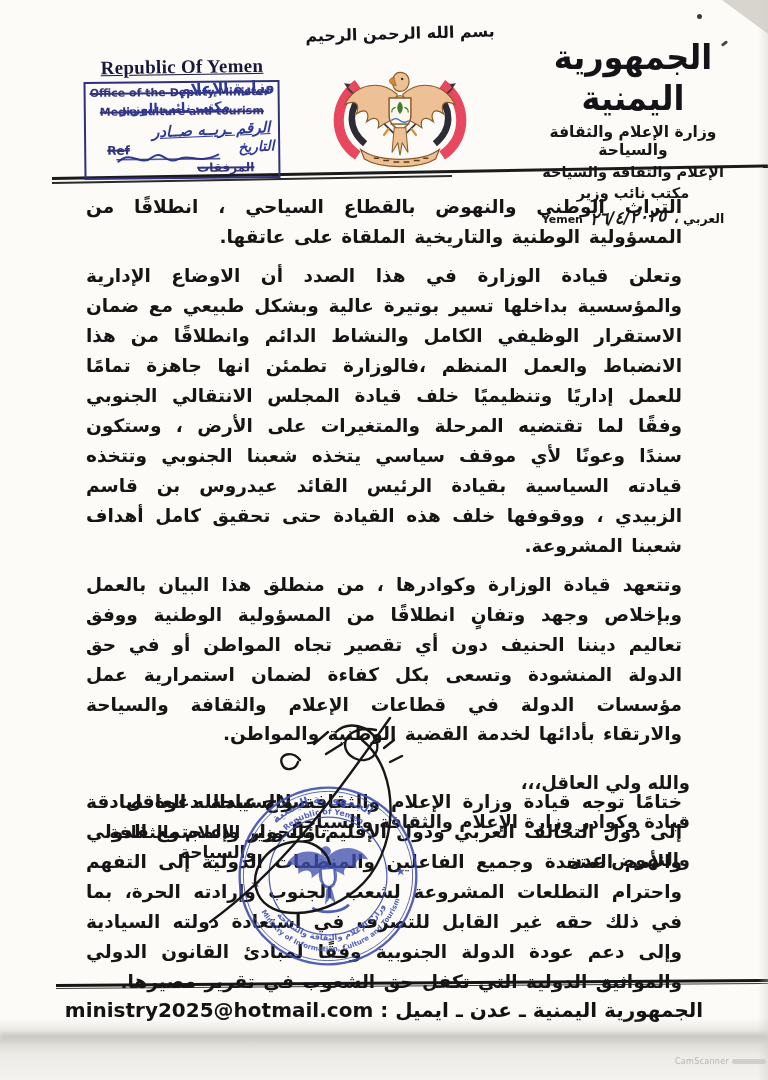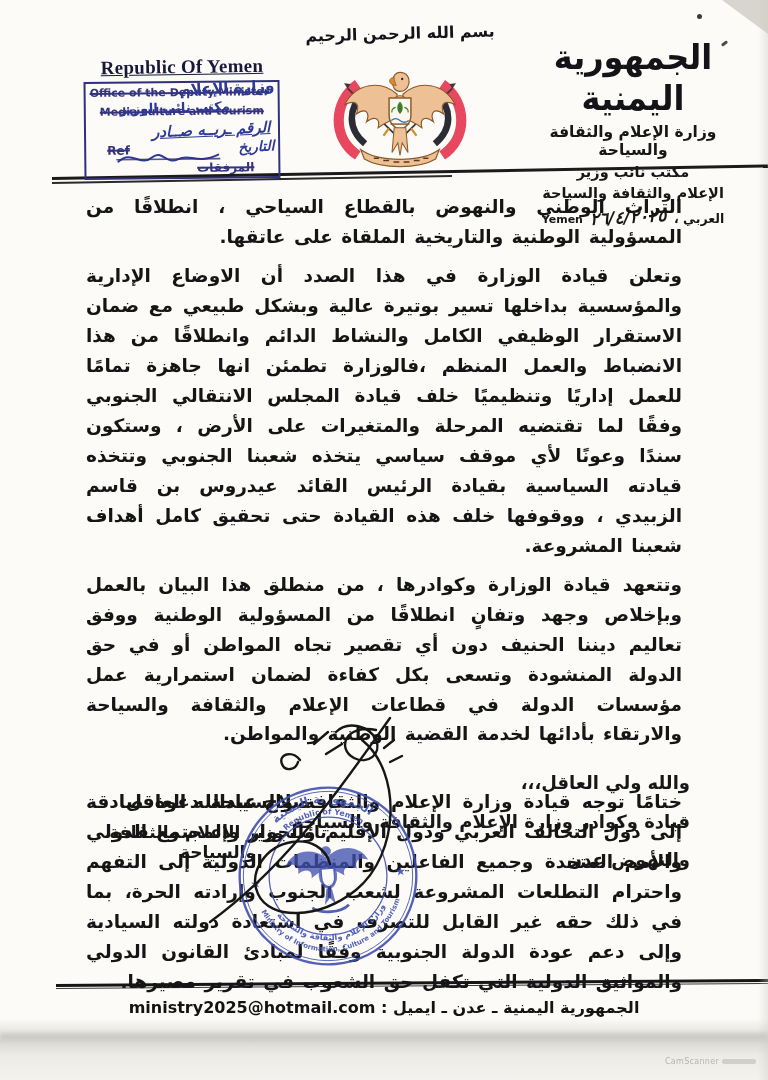--- a/index.html
+++ b/index.html
@@ -65,22 +65,22 @@
   .sig-name{font-size:19px;font-weight:bold;letter-spacing:.5px;}
   .sig-title{font-size:17px;font-weight:bold;margin-top:10px;}
   .sig-scribble{position:absolute;left:140px;top:714px;z-index:4;}
   .seal{position:absolute;left:236px;top:784px;z-index:3;opacity:.9;transform:rotate(-5deg);}
   
   .footer-line{position:absolute;left:56px;top:984px;width:712px;height:2.5px;background:#161616;
     transform:rotate(-.4deg);transform-origin:left center;}
   .footer-line-echo{position:absolute;left:56px;top:988px;width:712px;height:1px;background:#3a3a3a;
     transform:rotate(-.4deg);transform-origin:left center;}
   .footer-text{position:absolute;left:0;right:0;top:998px;text-align:center;direction:rtl;
-    font-size:16px;font-weight:bold;color:#131313;}
-  .watermark{position:absolute;right:12px;top:1057px;font-size:8px;color:#b4b4b0;letter-spacing:.3px;}
+    font-size:20px;font-weight:bold;color:#131313;}
+  .watermark{position:absolute;right:2px;top:1057px;font-size:8px;color:#b4b4b0;letter-spacing:.3px;}
   .watermark-rest{display:inline-block;width:34px;height:5px;background:#cfcfcb;margin-left:3px;border-radius:2px;}
 </style>
 </head>
 <body>
 
 <div class="page">
 
   <div class="corner-fold"></div>
   <div class="dot1"></div>
   <div class="dot2"></div>
@@ -135,22 +135,22 @@
 
     <path d="M94,106 l-6,8 M126,106 l6,8" stroke="#d98a2b" stroke-width="3" stroke-linecap="round"></path>
 
     <path d="M56,134 C80,152 140,152 164,134 L159,147 C136,161 84,161 61,147 Z" fill="#eec095" stroke="#8a5a28" stroke-width="1.6"></path>
     <path d="M74,146 h7 M87,149 h8 M101,151 h8 M115,151 h8 M129,149 h8 M142,146 h7" stroke="#5a3a18" stroke-width="2"></path>
   </svg>
 
   <div class="hdr-right">
     <div class="country-cal">الجمهورية اليمنية</div>
     <div class="ministry-line">وزارة الإعلام والثقافة والسياحة</div>
+    <div class="office-line">الإعلام والثقافة والسياحة</div>
     <div class="office-line">مكتب نائب وزير</div>
-    <div class="office-line">الإعلام والثقافة والسياحة</div>
     <div class="date-row">
       <span>العربي ،</span>
       <span class="date-hand">٢٦/٤/٢٠٢٥</span>
       <span class="date-en">Yemen</span>
     </div>
   </div>
 
   <div class="divider"></div>
   <div class="divider-echo"></div>
 

